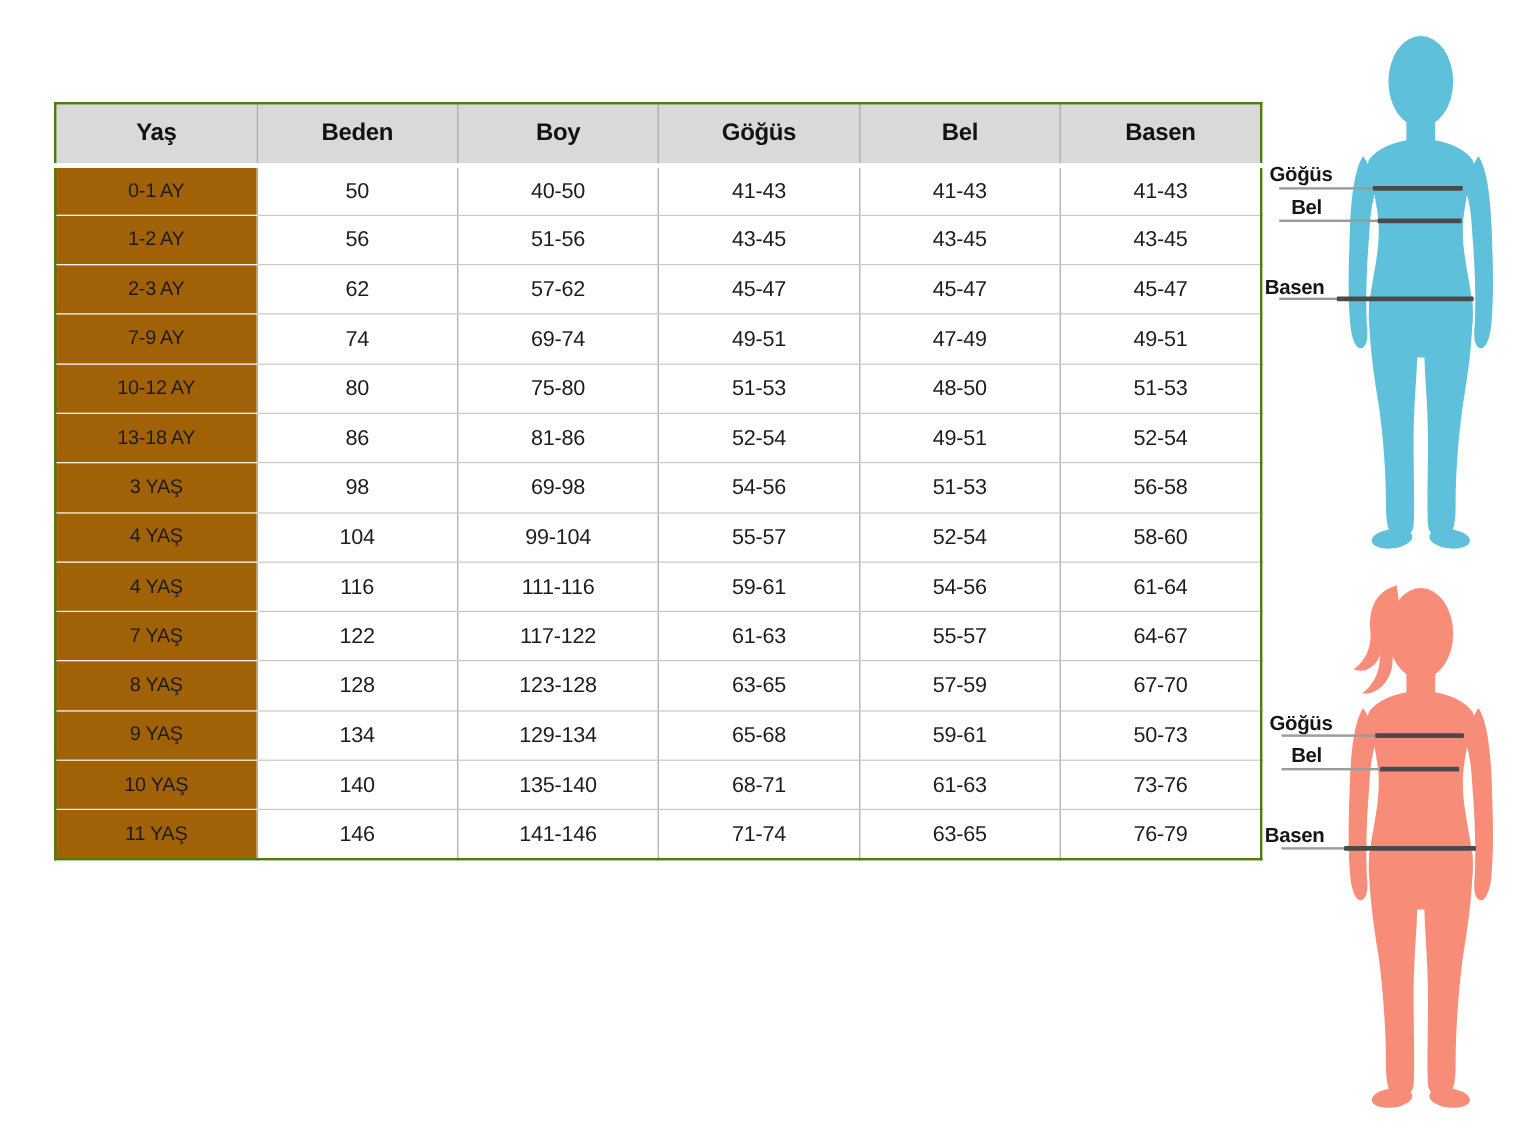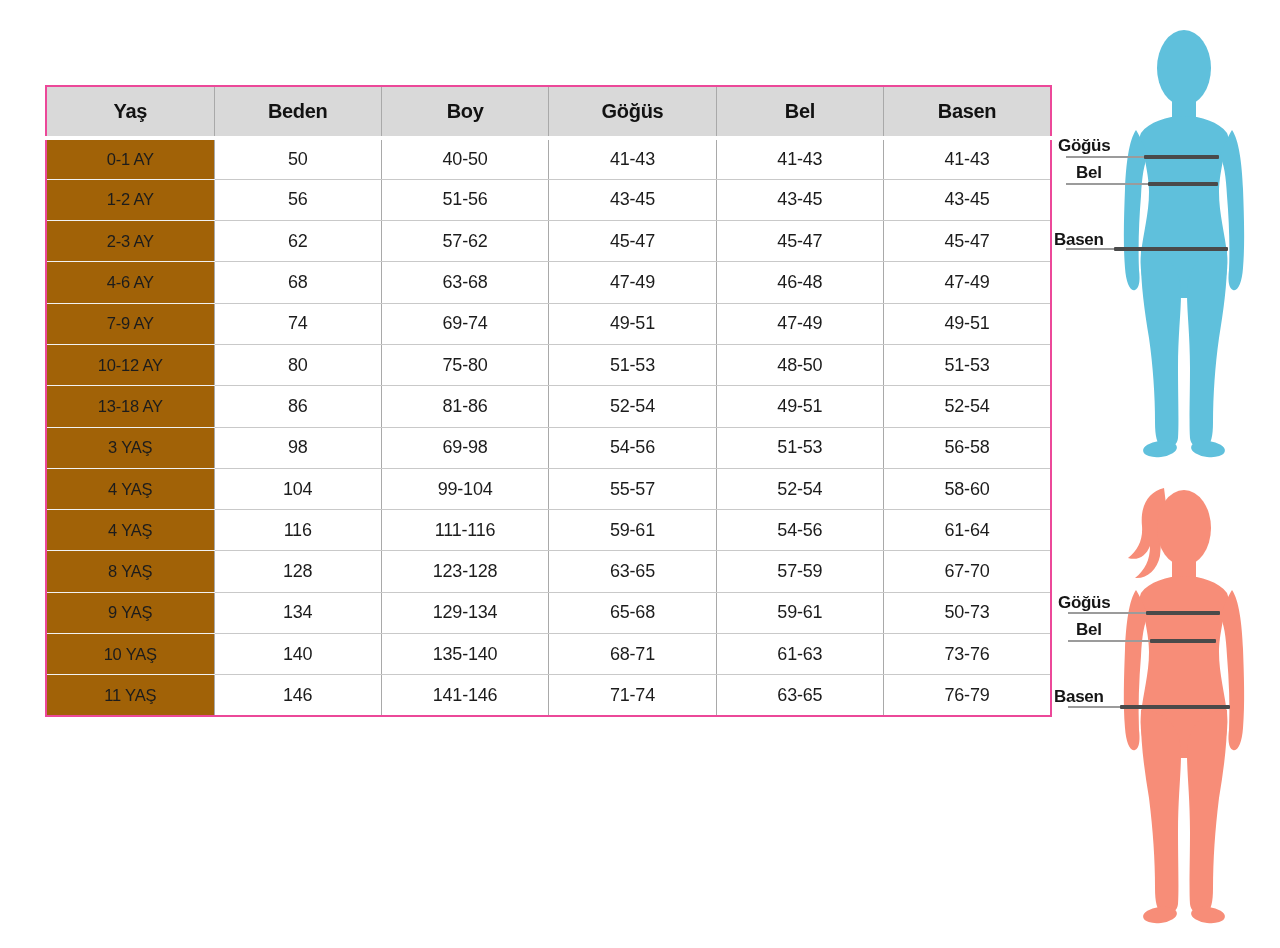--- a/index.html
+++ b/index.html
@@ -5,21 +5,21 @@
   * { margin: 0; padding: 0; box-sizing: border-box; }
   html, body { width: 1280px; height: 948px; background: #ffffff; overflow: hidden; }
   body { position: relative; font-family: "Liberation Sans", sans-serif; color: #1c1c1c; }
 
   
   .table-wrap { position: absolute; left: 45px; top: 85px; }
   table.size-table {
     border-collapse: collapse;
     table-layout: fixed;
     width: 1005px;
-    border: 2px solid #ec4899;
+    border: 2px solid #4d7c0f;
   }
   table.size-table col.c-age { width: 168px; }
   table.size-table col.c-val { width: 167.4px; }
   table.size-table th {
     height: 52px;
     background: #d9d9d9;
     border-right: 1px solid #a9a9a9;
     border-bottom: 4px solid #ffffff;
     font-size: 20px;
     font-weight: 700;
@@ -101,28 +101,20 @@
         </tr>
         <tr>
           <td class="age">2-3 AY</td>
           <td>62</td>
           <td>57-62</td>
           <td>45-47</td>
           <td>45-47</td>
           <td>45-47</td>
         </tr>
         <tr>
-          <td class="age">4-6 AY</td>
-          <td>68</td>
-          <td>63-68</td>
-          <td>47-49</td>
-          <td>46-48</td>
-          <td>47-49</td>
-        </tr>
-        <tr>
           <td class="age">7-9 AY</td>
           <td>74</td>
           <td>69-74</td>
           <td>49-51</td>
           <td>47-49</td>
           <td>49-51</td>
         </tr>
         <tr>
           <td class="age">10-12 AY</td>
           <td>80</td>
@@ -155,20 +147,28 @@
           <td>52-54</td>
           <td>58-60</td>
         </tr>
         <tr>
           <td class="age">4 YAŞ</td>
           <td>116</td>
           <td>111-116</td>
           <td>59-61</td>
           <td>54-56</td>
           <td>61-64</td>
+        </tr>
+        <tr>
+          <td class="age">7 YAŞ</td>
+          <td>122</td>
+          <td>117-122</td>
+          <td>61-63</td>
+          <td>55-57</td>
+          <td>64-67</td>
         </tr>
         <tr>
           <td class="age">8 YAŞ</td>
           <td>128</td>
           <td>123-128</td>
           <td>63-65</td>
           <td>57-59</td>
           <td>67-70</td>
         </tr>
         <tr>

